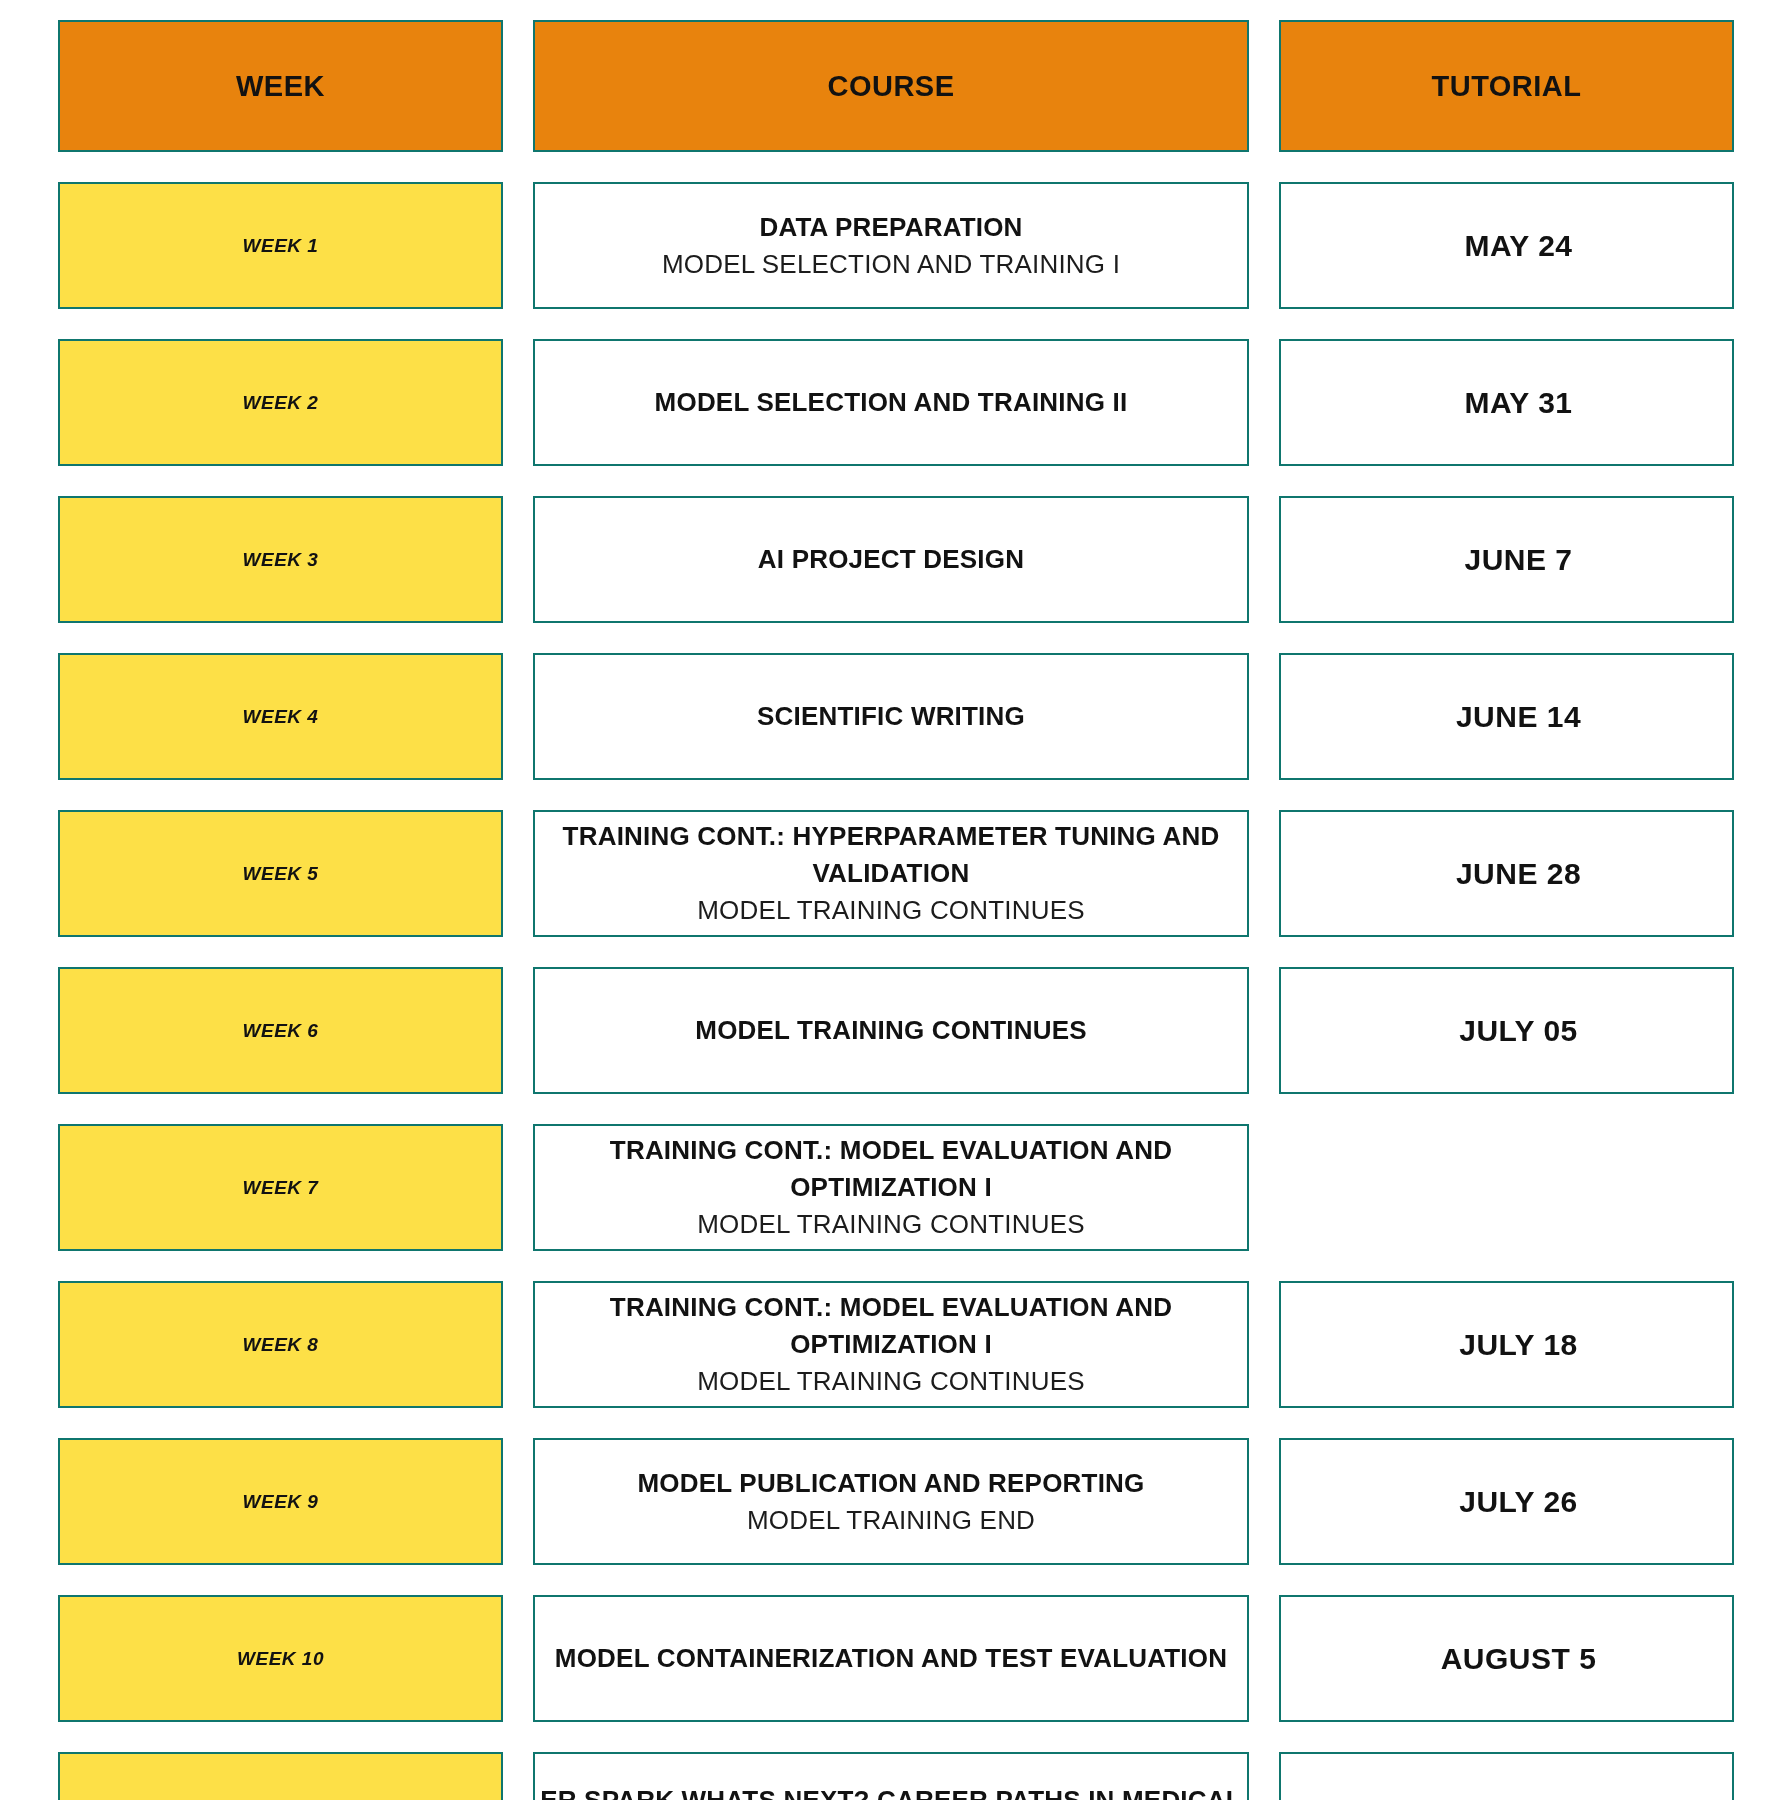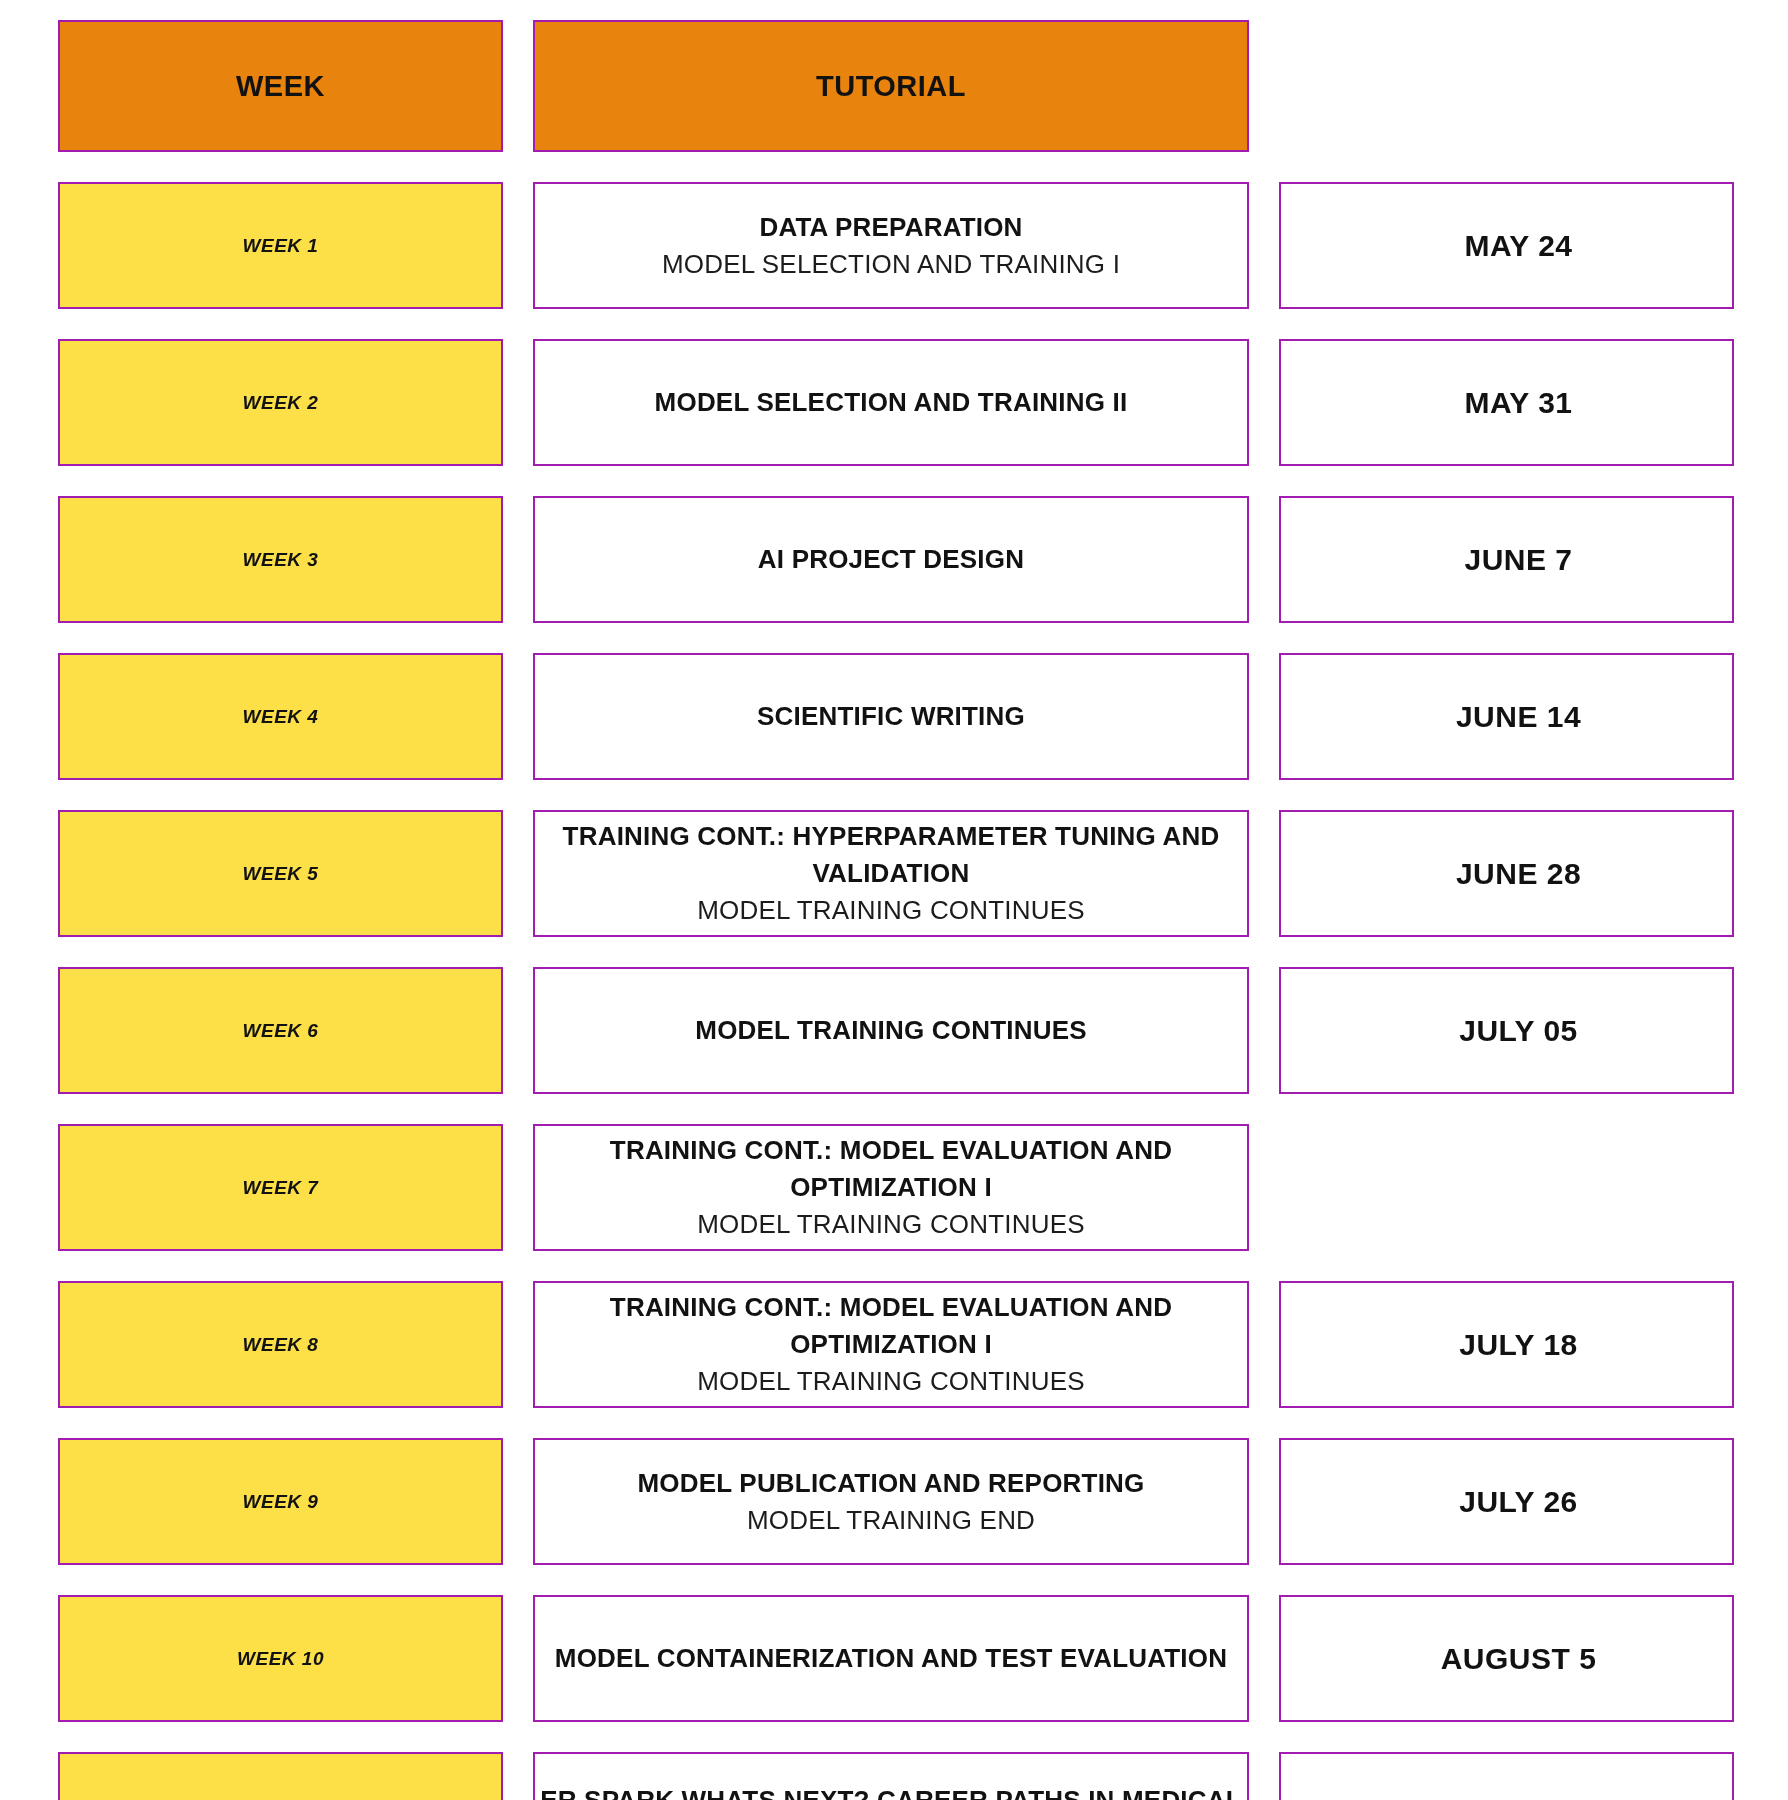--- a/index.html
+++ b/index.html
@@ -21,21 +21,21 @@
     top: 20px;
     width: 1676px;
   }
   .grid-row {
     display: grid;
     grid-template-columns: 445px 716px 455px;
     column-gap: 30px;
     margin-bottom: 30px;
   }
   .cell {
-    border: 2px solid #a21caf;
+    border: 2px solid #0f766e;
     box-sizing: border-box;
     display: flex;
     flex-direction: column;
     align-items: center;
     justify-content: center;
     text-align: center;
     background: #ffffff;
   }
   .header-row .cell {
     height: 132px;
@@ -82,20 +82,21 @@
     justify-content: flex-start;
     padding-top: 28px;
   }
 </style>
 </head>
 <body>
 
 <div class="table-wrap">
   <div class="grid-row header-row">
     <div class="cell">WEEK</div>
+    <div class="cell">COURSE</div>
     <div class="cell">TUTORIAL</div>
   </div>
   <div id="rows">
       <div class="grid-row body-row">
         <div class="cell week-cell">WEEK 1</div>
         <div class="cell course-cell">
           <div class="course-line bold">DATA PREPARATION</div>
           <div class="course-line regular">MODEL SELECTION AND TRAINING I</div>
         </div>
         <div class="cell tutorial-cell">MAY 24</div>

